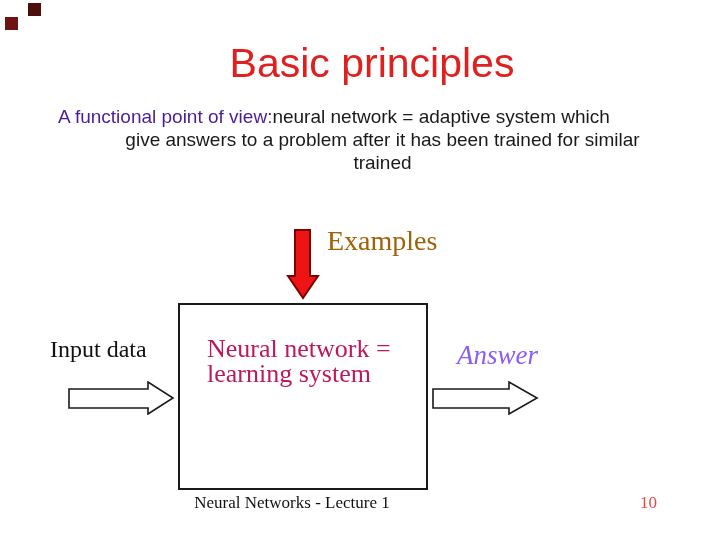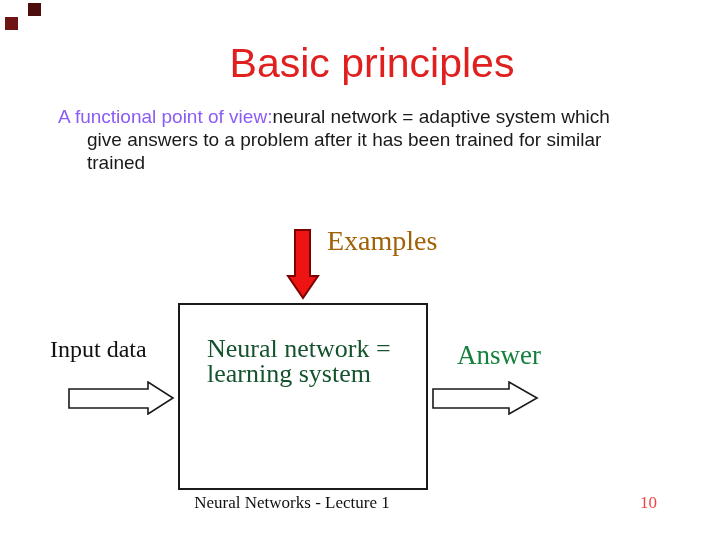--- a/index.html
+++ b/index.html
@@ -13,45 +13,45 @@
   .title{
     position:absolute;left:0;top:31px;width:720px;text-align:center;
     font-size:41px;line-height:1;font-weight:400;margin:12px;
     color:#e01f1f;letter-spacing:0px;
   }
   
   .body-par{
     position:absolute;left:58px;top:105px;width:620px;
     font-size:19px;line-height:23px;color:#1a1a1a;
   }
-  .body-par .lead{color:#8b5cf6;}
+  .body-par .lead{color:#4c1d95;}
   .body-par .rest{}
-  .body-par .indent{padding-left:29px;}
+  .body-par .indent{padding-left:29px;text-align:center;}
   
   .serif{font-family:"Liberation Serif",serif;}
   .examples{
     position:absolute;left:327px;top:227px;
     font-size:28px;line-height:1;color:#a16207;
   }
   .input-label{
     position:absolute;left:50px;top:337px;
     font-size:24px;line-height:1;color:#111111;
   }
   .answer-label{
     position:absolute;left:457px;top:342px;
-    font-size:27px;line-height:1;color:#15803d;
+    font-size:27px;line-height:1;color:#8b5cf6;font-style:italic;
   }
   
   .diagram-box{
     position:absolute;left:178px;top:303px;width:250px;height:187px;
     border:2px solid #1a1a1a;background:#ffffff;box-sizing:border-box;
   }
   .box-label{
     position:absolute;left:207px;top:337px;width:210px;
-    font-size:26px;line-height:24.5px;color:#14532d;
+    font-size:26px;line-height:24.5px;color:#be185d;
   }
   
   .down-arrow{position:absolute;left:286px;top:228px;width:36px;height:72px;}
   .input-arrow{position:absolute;left:68px;top:381px;width:107px;height:34px;}
   .answer-arrow{position:absolute;left:432px;top:381px;width:107px;height:34px;}
   
   .footer-text{
     position:absolute;left:0;top:494px;width:584px;text-align:center;
     font-size:17px;line-height:1;color:#111111;
   }

